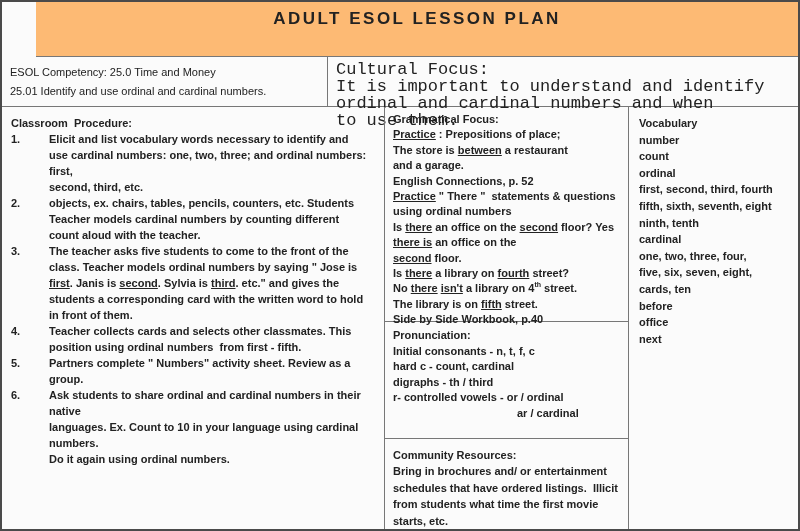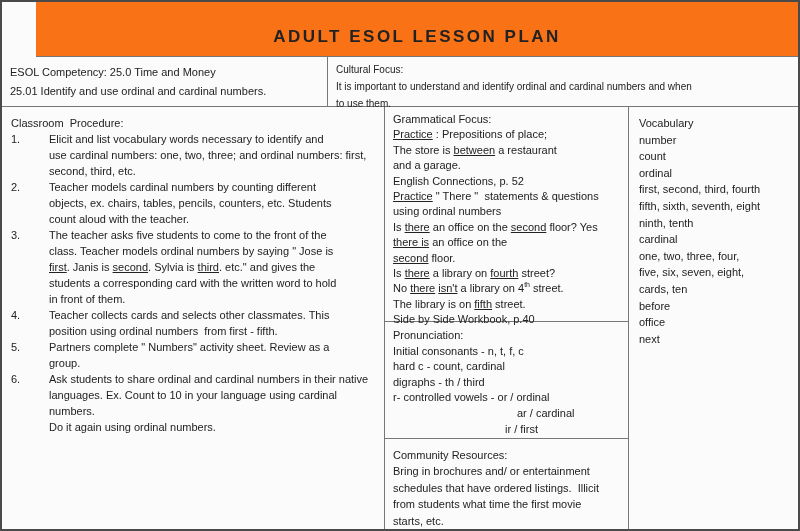--- a/index.html
+++ b/index.html
@@ -6,32 +6,32 @@
   body { font-family:"Liberation Sans","DejaVu Sans",sans-serif; color:#222; }
   .page {
     position:relative; width:800px; height:531px; box-sizing:border-box;
     border:2px solid #4a4a4a; background:#fbfbfb;
     display:flex; flex-direction:column; overflow:hidden;
   }
   .tline, .bindtext { white-space:pre-wrap; }
   
   .title-block {
     height:55px; box-sizing:border-box; border-bottom:1px solid #777;
-    background:#f97316; text-align:center; font-weight:bold;
-    font-size:17px; letter-spacing:2.5px; padding-top:24px; line-height:22px;margin-left:34px;
+    background:#fdba74; text-align:center; font-weight:bold;
+    font-size:17px; letter-spacing:2.5px; padding-top:6px; line-height:22px;margin-left:34px;
   }
   
   .row2 { height:50px; box-sizing:border-box; border-bottom:1px solid #777; display:flex; }
   .comp-cell {
     width:326px; box-sizing:border-box; border-right:1px solid #777;
     padding:6px 8px 0 8px; font-size:11px; line-height:19px;
   }
-  .cultural-cell { flex:1; padding:4px 8px 0 8px; font-size:10px; line-height:17px; }
+  .cultural-cell { flex:1; padding:4px 8px 0 8px; font-size:17px; line-height:17px;font-family:Liberation Mono, monospace; }
   
-  .main { flex:1; display:flex; min-height:0; }
+  .main { flex:1; display:flex; min-height:0;font-weight:bold; }
   .left-col {
     width:383px; box-sizing:border-box; border-right:1px solid #777;
     padding:8px 4px 0 9px; font-size:11px; line-height:16px;
   }
   .proc-heading { margin-bottom:0; }
   .proc-item { display:flex; }
   .proc-num { width:38px; flex:0 0 38px; }
   .proc-body { flex:1; }
   .mid-col {
     width:244px; box-sizing:border-box; border-right:1px solid #777;
@@ -78,22 +78,22 @@
             <div class="proc-num tline">1.</div>
             <div class="proc-body">
               <div class="tline">Elicit and list vocabulary words necessary to identify and</div>
               <div class="tline">use cardinal numbers: one, two, three; and ordinal numbers: first,</div>
               <div class="tline">second, third, etc.</div>
             </div>
           </div>
           <div class="proc-item">
             <div class="proc-num tline">2.</div>
             <div class="proc-body">
+              <div class="tline">objects, ex. chairs, tables, pencils, counters, etc. Students</div>
               <div class="tline">Teacher models cardinal numbers by counting different</div>
-              <div class="tline">objects, ex. chairs, tables, pencils, counters, etc. Students</div>
               <div class="tline">count aloud with the teacher.</div>
             </div>
           </div>
           <div class="proc-item">
             <div class="proc-num tline">3.</div>
             <div class="proc-body">
               <div class="tline">The teacher asks five students to come to the front of the</div>
               <div class="tline">class. Teacher models ordinal numbers by saying " Jose is</div>
               <div class="tline"><span class="u">first</span><span>. Janis is </span><span class="u">second</span><span>. Sylvia is </span><span class="u">third</span><span>. etc." and gives the</span></div>
               <div class="tline">students a corresponding card with the written word to hold</div>
@@ -145,21 +145,20 @@
           </div>
       </div>
       <div class="sec-pronunciation">
         <div class="tline">Pronunciation:</div>
         <div>
             <div class="tline">Initial consonants - n, t, f, c</div>
             <div class="tline">hard c - count, cardinal</div>
             <div class="tline">digraphs - th / third</div>
             <div class="tline">r- controlled vowels - or / ordinal</div>
             <div class="tline" style="padding-left: 124px;"><span>ar / cardinal</span></div>
-            <div class="tline" style="padding-left: 112px;"><span>ir / first</span></div>
           </div>
       </div>
       <div class="sec-community">
         <div class="tline">Community Resources:</div>
         <div>
             <div class="tline">Bring in brochures and/ or entertainment</div>
             <div class="tline">schedules that have ordered listings.  Illicit</div>
             <div class="tline">from students what time the first movie</div>
             <div class="tline">starts, etc.</div>
           </div>

